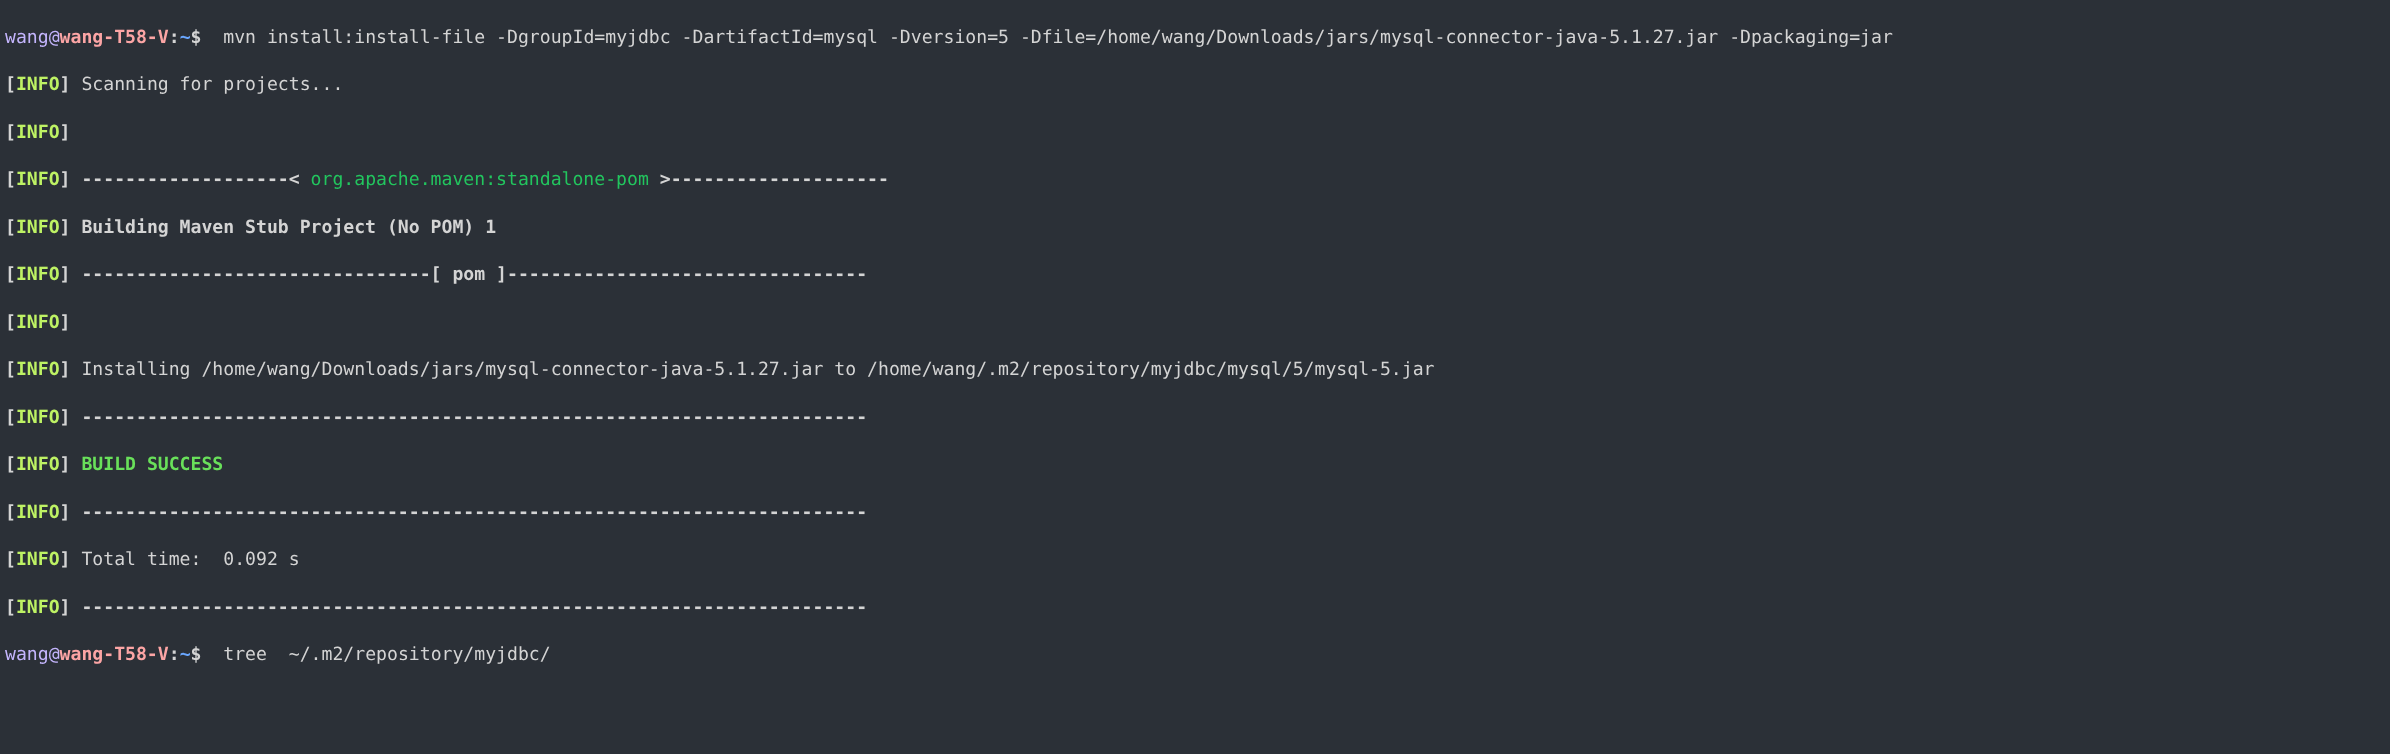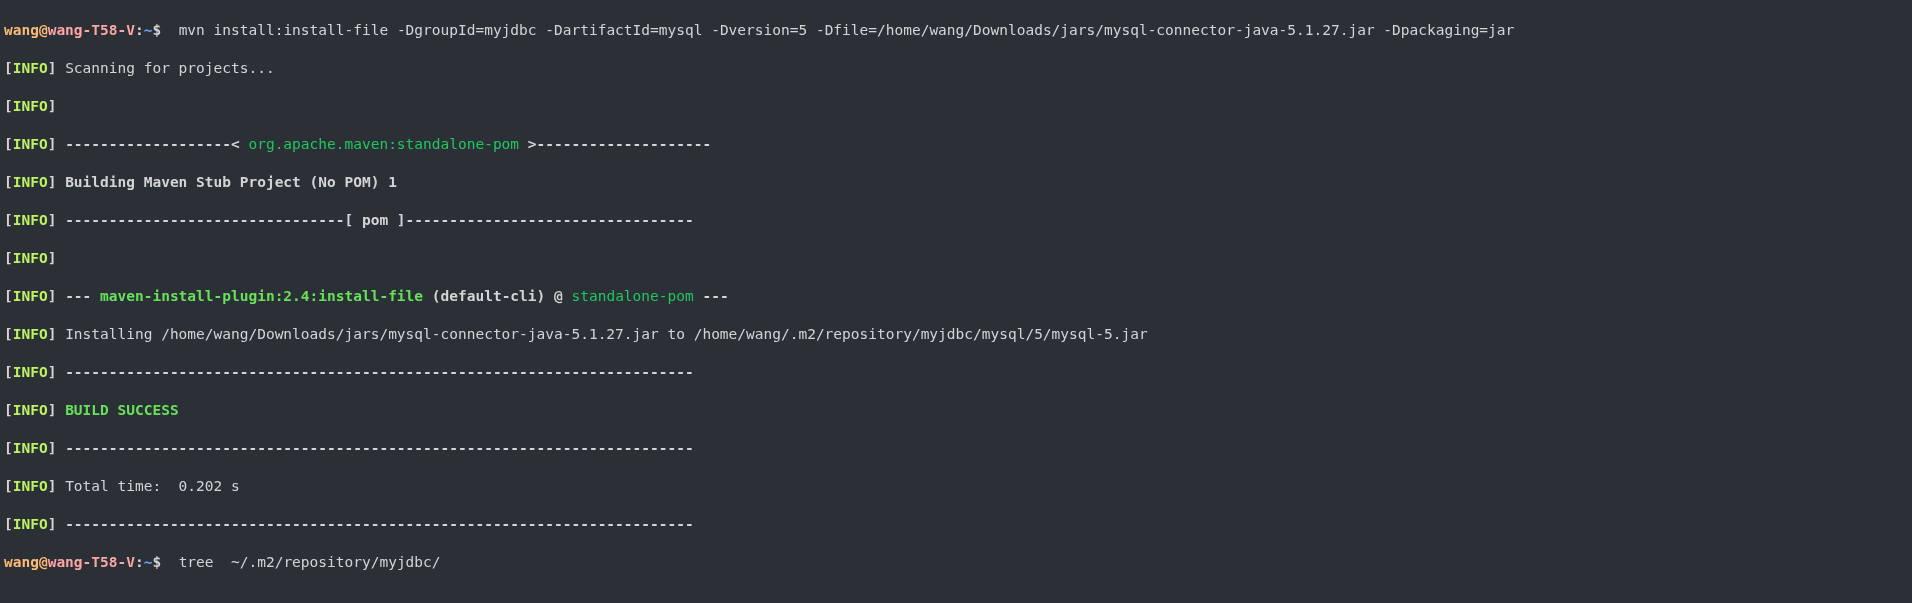--- a/index.html
+++ b/index.html
@@ -1,18 +1,18 @@
 <!DOCTYPE html>
 <html><head>
 <meta charset="utf-8">
 <style>
   html,body{margin:0;padding:0;background:#2b3037;color:#d4d4d4;font-family:"DejaVu Sans Mono","Courier New",monospace;font-size:14.5px;line-height:19px;}
   .term{white-space:pre;padding:2px 4px 0 4px;width:1912px;box-sizing:border-box;cursor:text;}
   .ln{display:block;}
-  .user{color:#fdba74;font-weight:bold;}
+  .user{color:#c4b5fd;font-weight:normal;}
   .host{color:#fca5a5;font-weight:bold;}
   .path{color:#6aa7ff;font-weight:bold;}
   .dollar{color:#d4d4d4;font-weight:bold;}
   .info-br{color:#d4d4d4;font-weight:bold;}
   .info-tag{color:#bef264;font-weight:bold;}
   .txt{color:#d4d4d4;}
   .bold{font-weight:bold;}
   .cyan{color:#22c55e;}
   .greenb{color:#69e05a;font-weight:bold;}
 </style>
@@ -20,26 +20,25 @@
 <body>
 
 <div class="term">
 <span class="ln"><span class="user">wang</span><span class="user">@</span><span class="host">wang-T58-V</span><span class="txt bold">:</span><span class="path">~</span><span class="dollar">$ </span><span class="txt"> mvn install:install-file -DgroupId=myjdbc -DartifactId=mysql -Dversion=5 -Dfile=/home/wang/Downloads/jars/mysql-connector-java-5.1.27.jar -Dpackaging=jar</span></span>
 <span class="ln"><span class="info-br">[</span><span class="info-tag">INFO</span><span class="info-br">] </span><span class="txt">Scanning for projects...</span></span>
 <span class="ln"><span class="info-br">[</span><span class="info-tag">INFO</span><span class="info-br">] </span></span>
 <span class="ln"><span class="info-br">[</span><span class="info-tag">INFO</span><span class="info-br">] </span><span class="txt bold">-------------------&lt; </span><span class="cyan">org.apache.maven:standalone-pom</span><span class="txt bold"> &gt;--------------------</span></span>
 <span class="ln"><span class="info-br">[</span><span class="info-tag">INFO</span><span class="info-br">] </span><span class="txt bold">Building Maven Stub Project (No POM) 1</span></span>
 <span class="ln"><span class="info-br">[</span><span class="info-tag">INFO</span><span class="info-br">] </span><span class="txt bold">--------------------------------[ </span><span class="txt bold">pom</span><span class="txt bold"> ]---------------------------------</span></span>
 <span class="ln"><span class="info-br">[</span><span class="info-tag">INFO</span><span class="info-br">] </span></span>
-<span class="ln"><span class="info-br">[</span><span class="info-tag">INFO</span><span class="info-br">] </span><span class="txt bold">--- </span><span class="greenb">maven-install-plugin:2.4:install-file</span><span class="txt bold"> (default-cli)</span><span class="txt bold"> @ </span><span class="cyan">standalone-pom</span><span class="txt bold"> ---</span></span>
 <span class="ln"><span class="info-br">[</span><span class="info-tag">INFO</span><span class="info-br">] </span><span class="txt">Installing /home/wang/Downloads/jars/mysql-connector-java-5.1.27.jar to /home/wang/.m2/repository/myjdbc/mysql/5/mysql-5.jar</span></span>
 <span class="ln"><span class="info-br">[</span><span class="info-tag">INFO</span><span class="info-br">] </span><span class="txt bold">------------------------------------------------------------------------</span></span>
 <span class="ln"><span class="info-br">[</span><span class="info-tag">INFO</span><span class="info-br">] </span><span class="greenb">BUILD SUCCESS</span></span>
 <span class="ln"><span class="info-br">[</span><span class="info-tag">INFO</span><span class="info-br">] </span><span class="txt bold">------------------------------------------------------------------------</span></span>
-<span class="ln"><span class="info-br">[</span><span class="info-tag">INFO</span><span class="info-br">] </span><span class="txt">Total time:  0.202 s</span></span>
+<span class="ln"><span class="info-br">[</span><span class="info-tag">INFO</span><span class="info-br">] </span><span class="txt">Total time:  0.092 s</span></span>
 <span class="ln"><span class="info-br">[</span><span class="info-tag">INFO</span><span class="info-br">] </span><span class="txt bold">------------------------------------------------------------------------</span></span>
 <span class="ln"><span class="user">wang</span><span class="user">@</span><span class="host">wang-T58-V</span><span class="txt bold">:</span><span class="path">~</span><span class="dollar">$ </span><span class="txt"> tree  ~/.m2/repository/myjdbc/</span></span>
 
 
 
 
 
 
 
 

